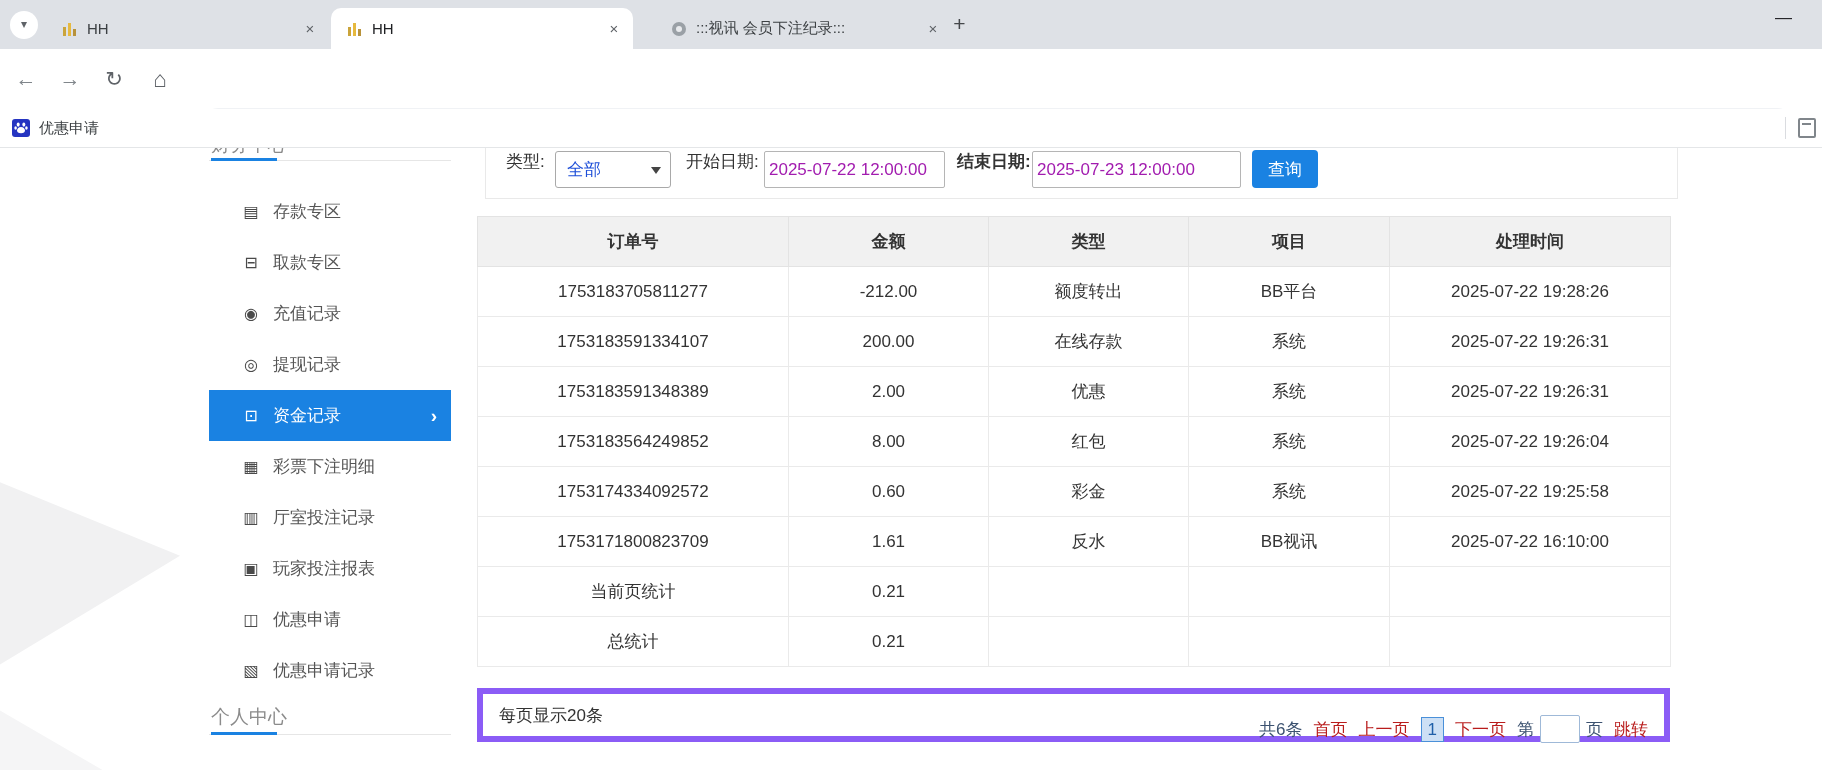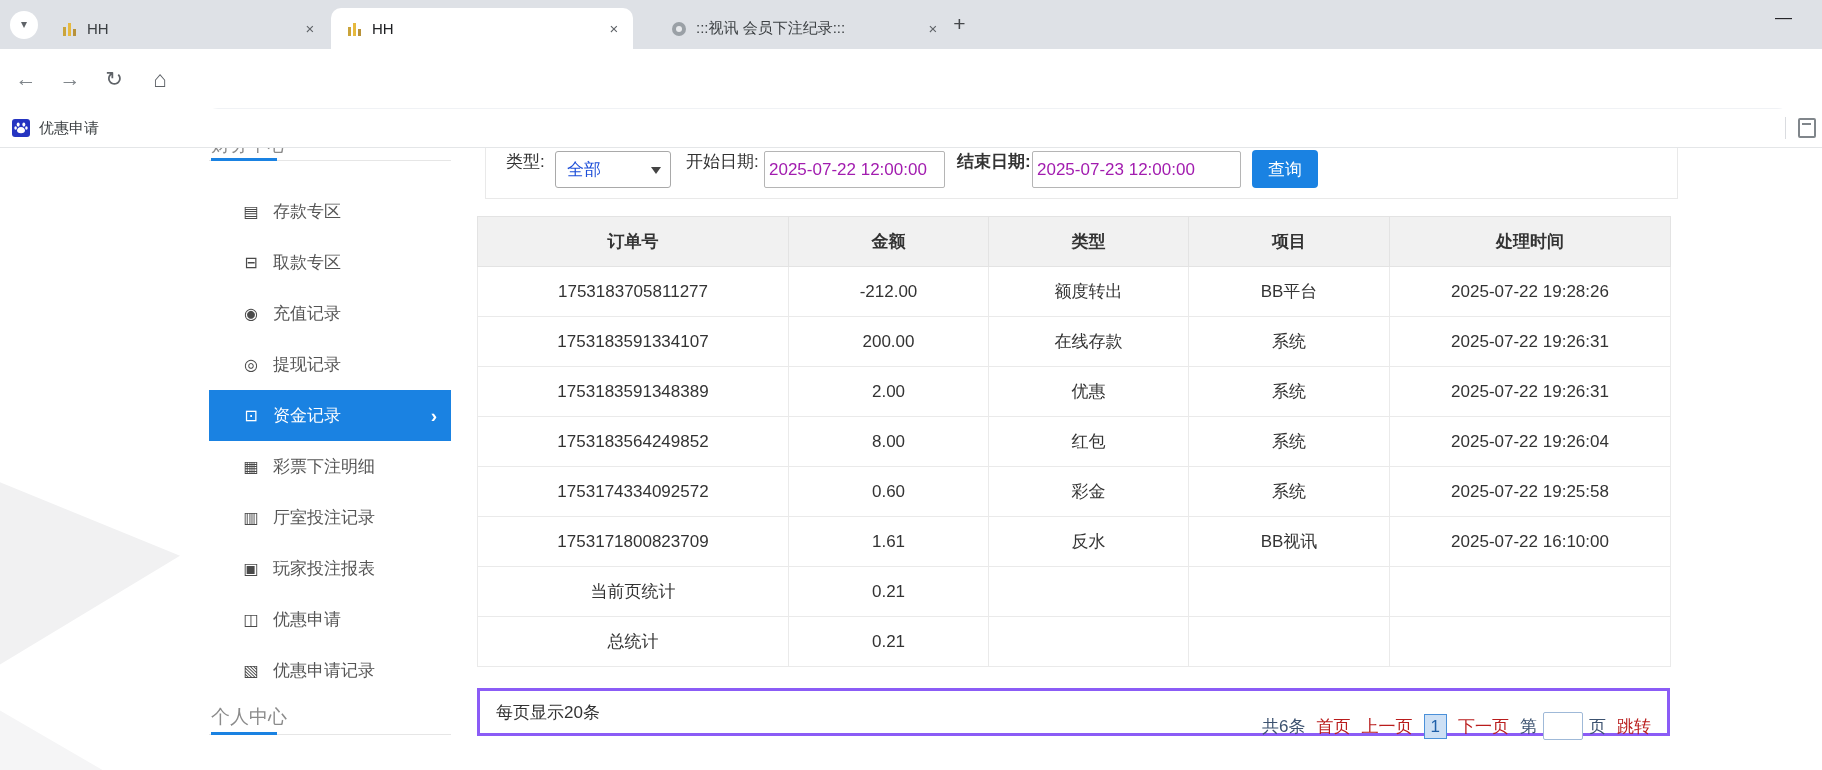--- a/index.html
+++ b/index.html
@@ -91,21 +91,21 @@
 
   
   .data-table { position:absolute; left:0; top:68px; width:1193px; border-collapse:collapse;
     table-layout:fixed; font-size:17px; color:#333; }
   .data-table th { height:50px; background:#f1f1f1; font-weight:bold; color:#333;
     border:1px solid #e3e3e3; text-align:center; }
   .data-table td { height:50px; text-align:center; border:1px solid #eaeaea; background:#fff; }
   .c0 { width:311px; } .c1 { width:200px; } .c2 { width:200px; } .c3 { width:201px; } .c4 { width:281px; }
 
   
-  .pager { position:absolute; left:0; top:540px; width:1193px; height:48px; border:3px solid #8b5cf6;
+  .pager { position:absolute; left:0; top:540px; width:1193px; height:54px; border:6px solid #8b5cf6;
     display:flex; align-items:center; font-size:17px; }
   .pager-left { margin-left:16px; color:#333; }
   .pager-right { margin-left:auto; margin-right:16px; display:flex; align-items:center; gap:11px;margin-top:28px; }
   .pg-static { color:#3c5270; }
   .pg-link { color:#b91c1c; cursor:pointer; }
   .pg-current { background:#cde0f5; border:1px solid #4a90d9; color:#1f5fa8; padding:0 6px; height:25px;
     line-height:23px; cursor:pointer; }
   .pg-input { width:40px; height:28px; border:1px solid #9fb9d8; border-radius:2px; font-size:16px;
     text-align:center; }
   .pg-group { display:flex; align-items:center; gap:6px; }

